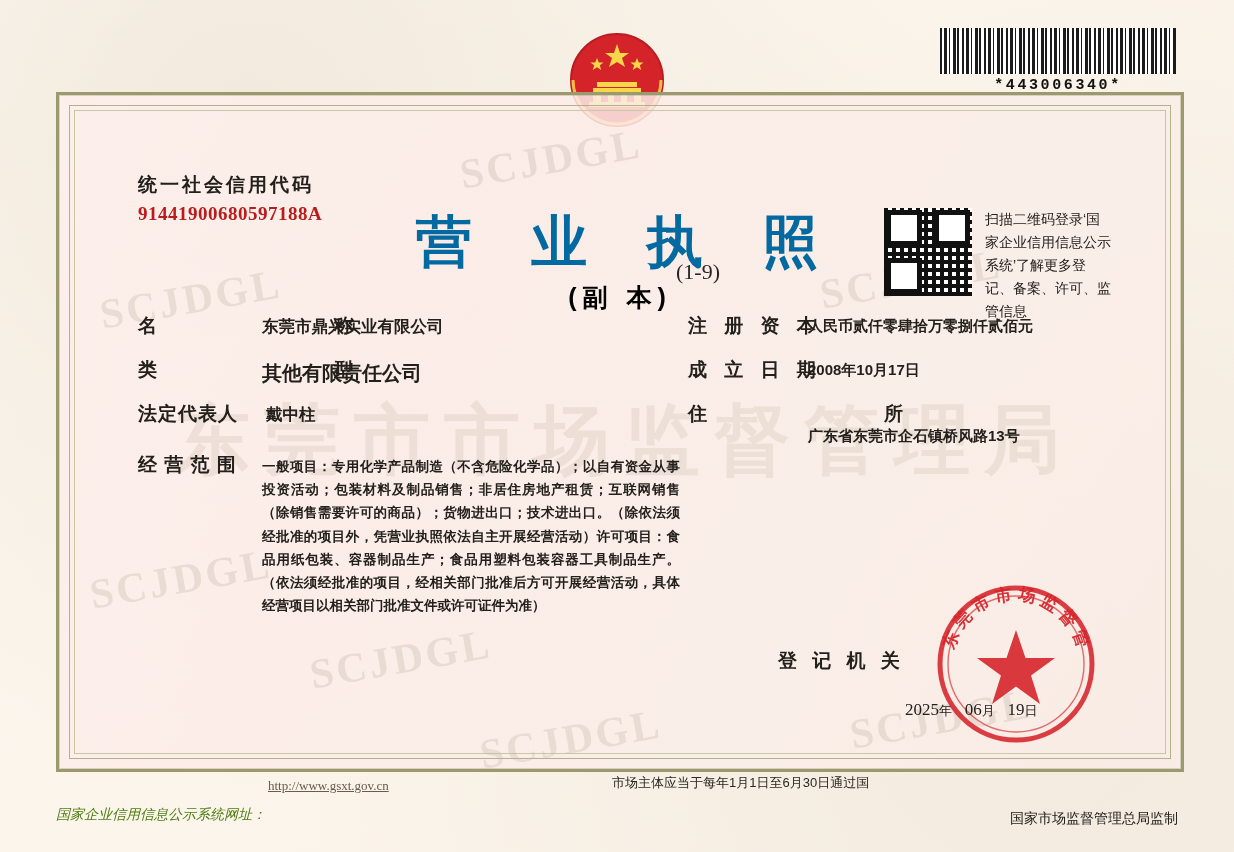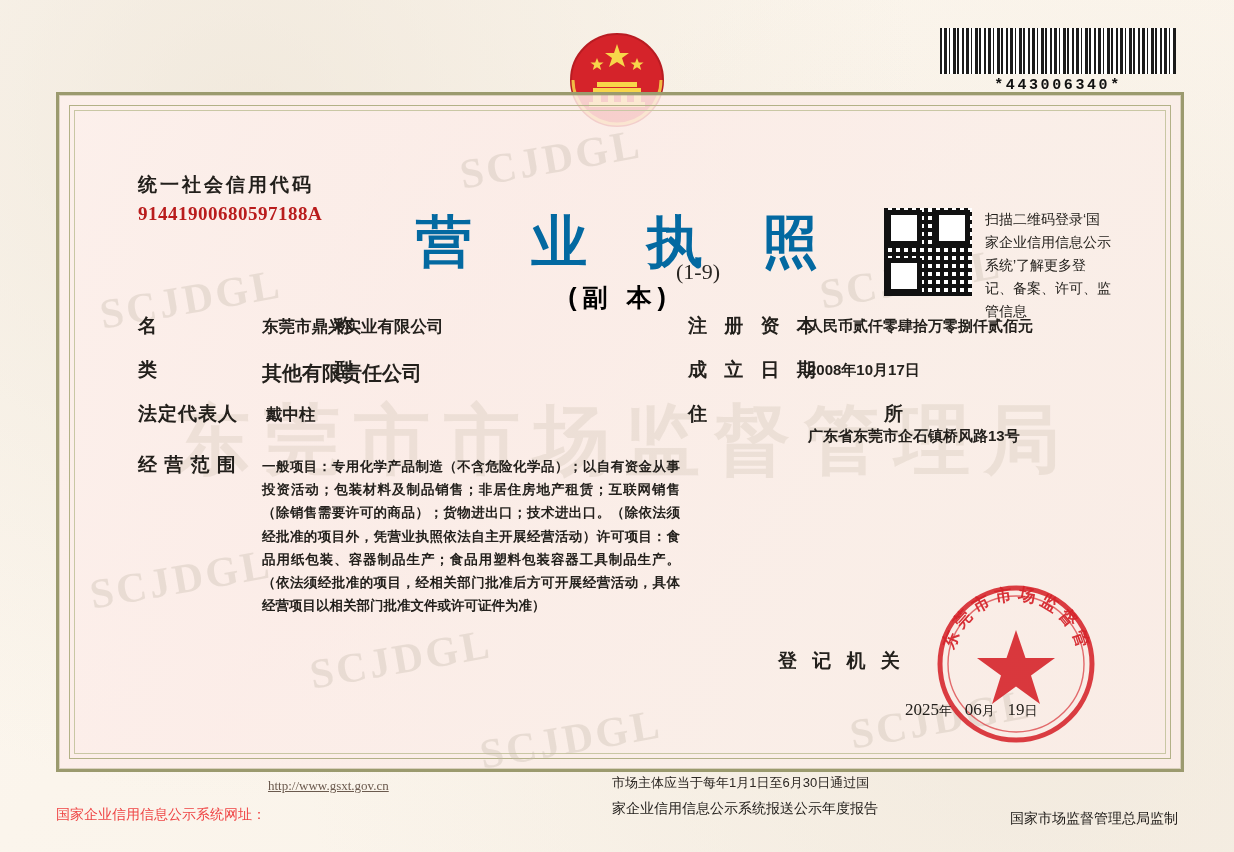--- a/index.html
+++ b/index.html
@@ -338,21 +338,22 @@
     color: #2b2622;
   }
 
   
   .bottom-left {
     position: absolute;
     left: 56px;
     top: 806px;
     font-family: "Liberation Sans", "DejaVu Sans", sans-serif;
     font-size: 14px;
-    color: #ef4444;
+    color: #4d7c0f;
+    font-style: italic;
   }
   .bottom-center {
     position: absolute;
     left: 612px;
     top: 800px;
     font-family: "Liberation Sans", "DejaVu Sans", sans-serif;
     font-size: 14px;
     color: #1d1a17;
   }
   .bottom-right {
@@ -472,15 +473,14 @@
       &nbsp;&nbsp;<span>06</span><span class="unit">月</span>
       &nbsp;&nbsp;<span>19</span><span class="unit">日</span>
     </div>
 
 
     <div class="gsxt-url">http://www.gsxt.gov.cn</div>
     <div class="frame-note-center">市场主体应当于每年1月1日至6月30日通过国</div>
   </div>
 
   <div class="bottom-left">国家企业信用信息公示系统网址：</div>
-  <div class="bottom-center">家企业信用信息公示系统报送公示年度报告</div>
   <div class="bottom-right">国家市场监督管理总局监制</div>
 </div>
 
 </body></html>

